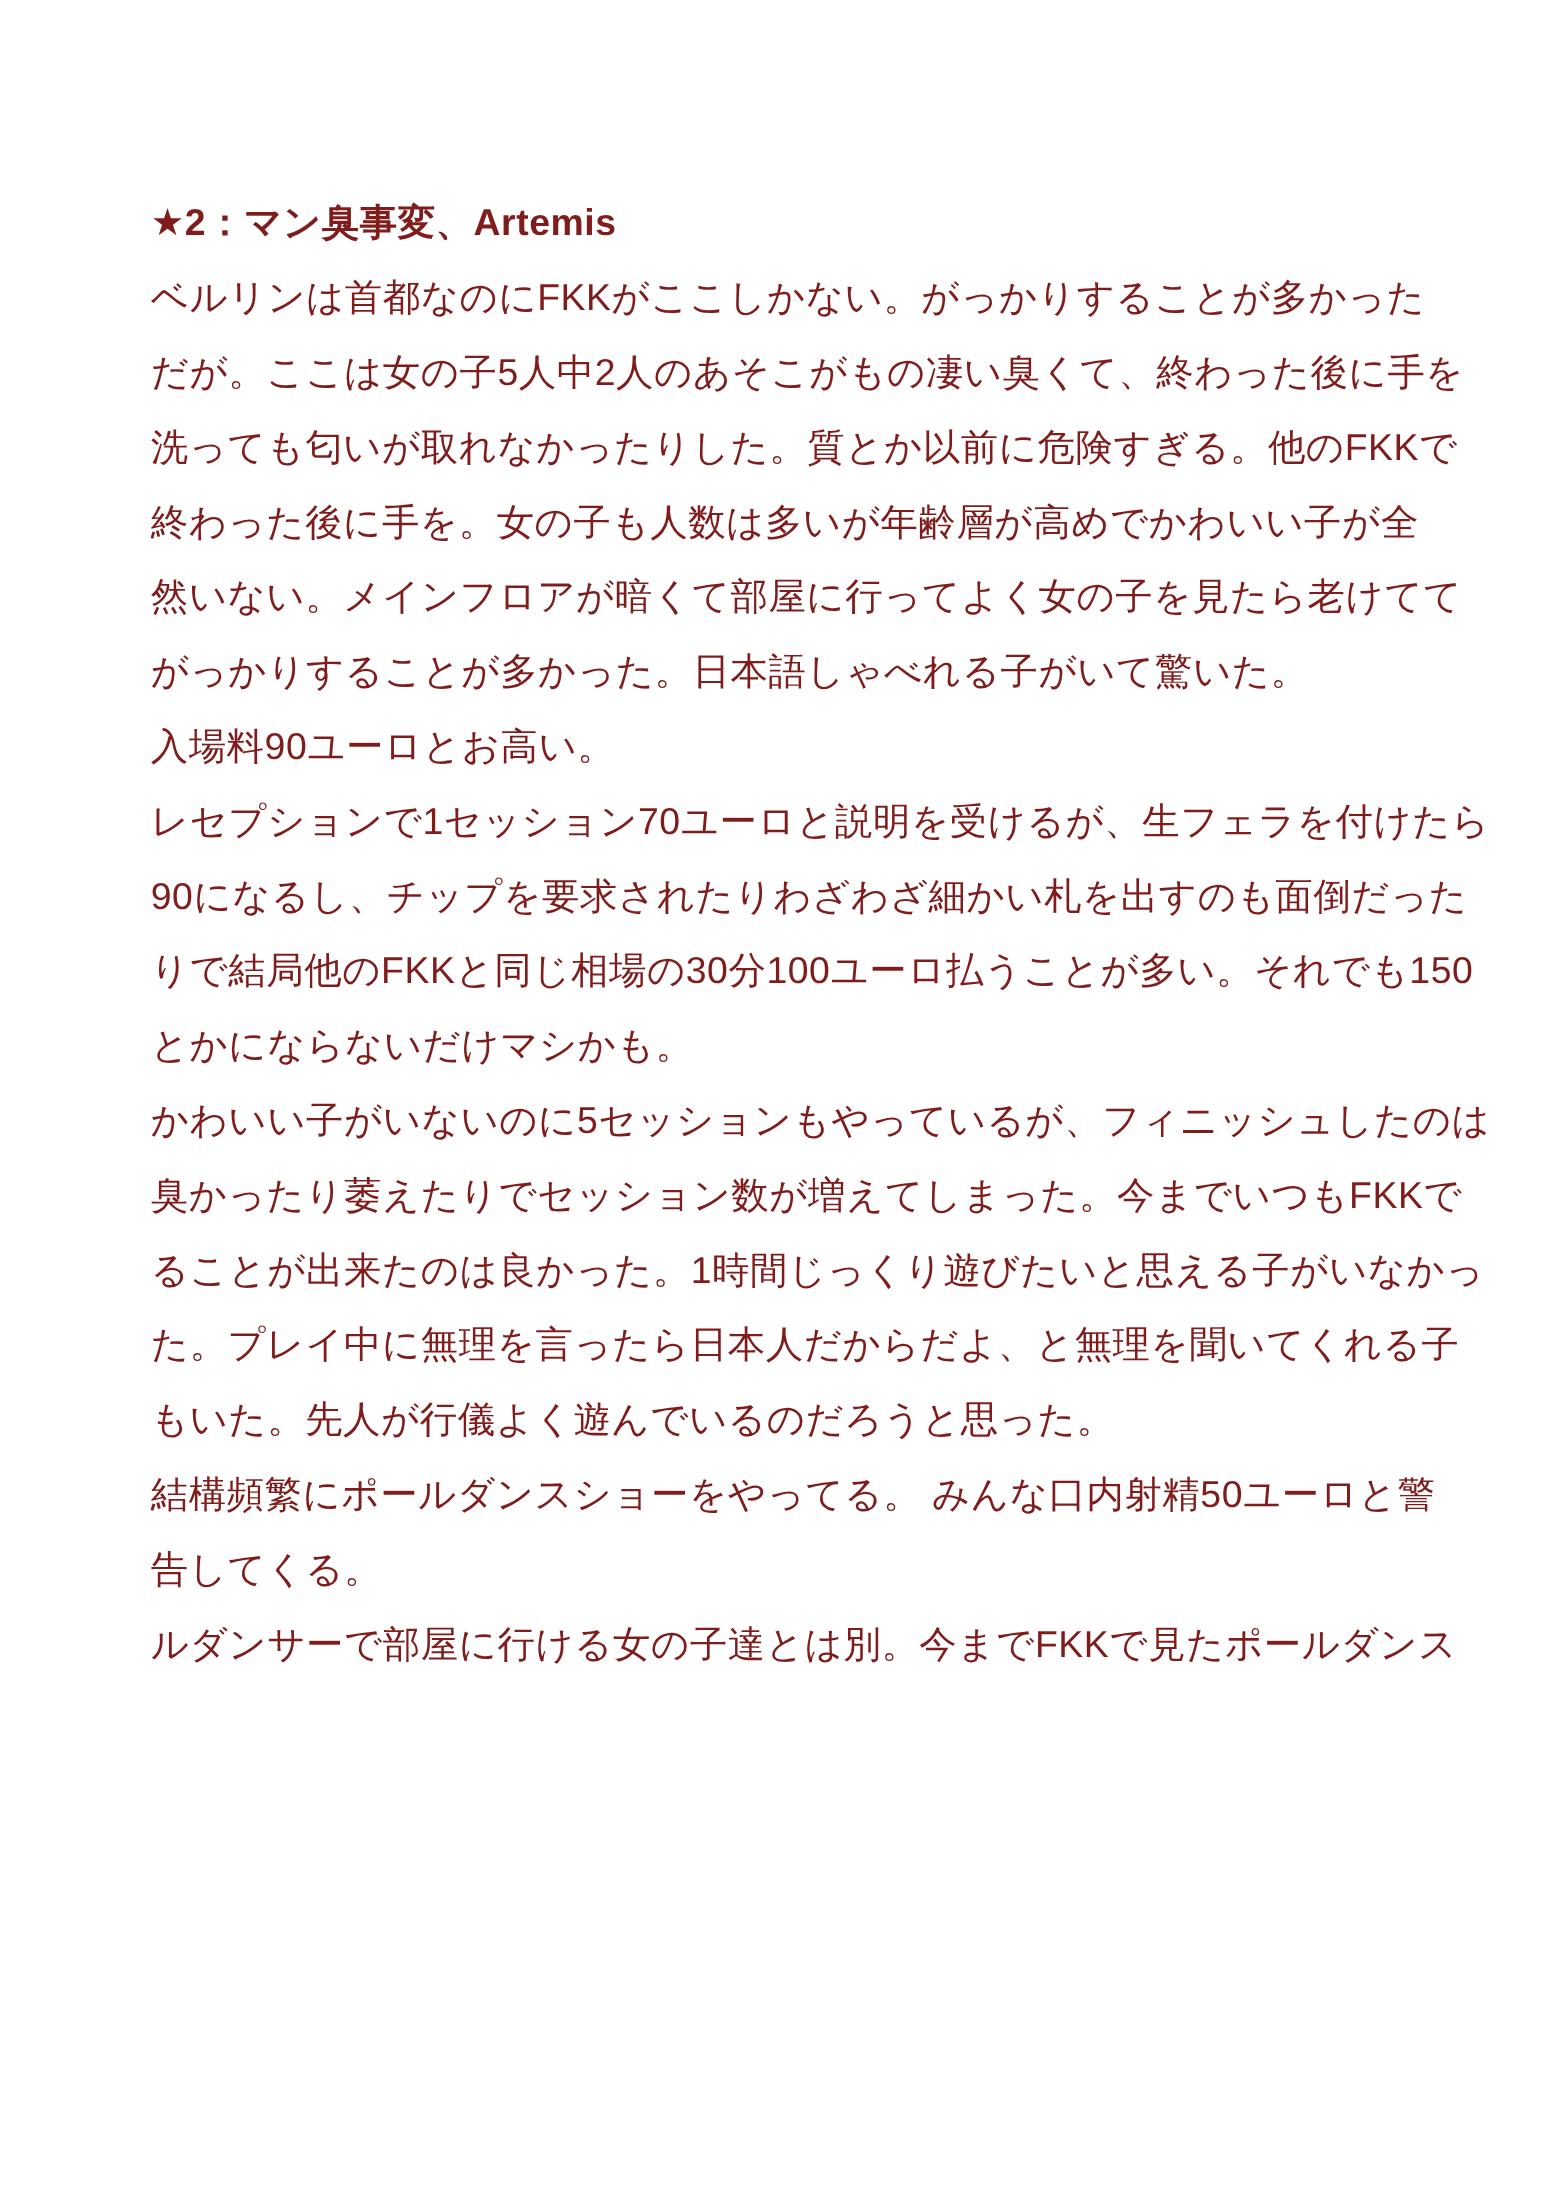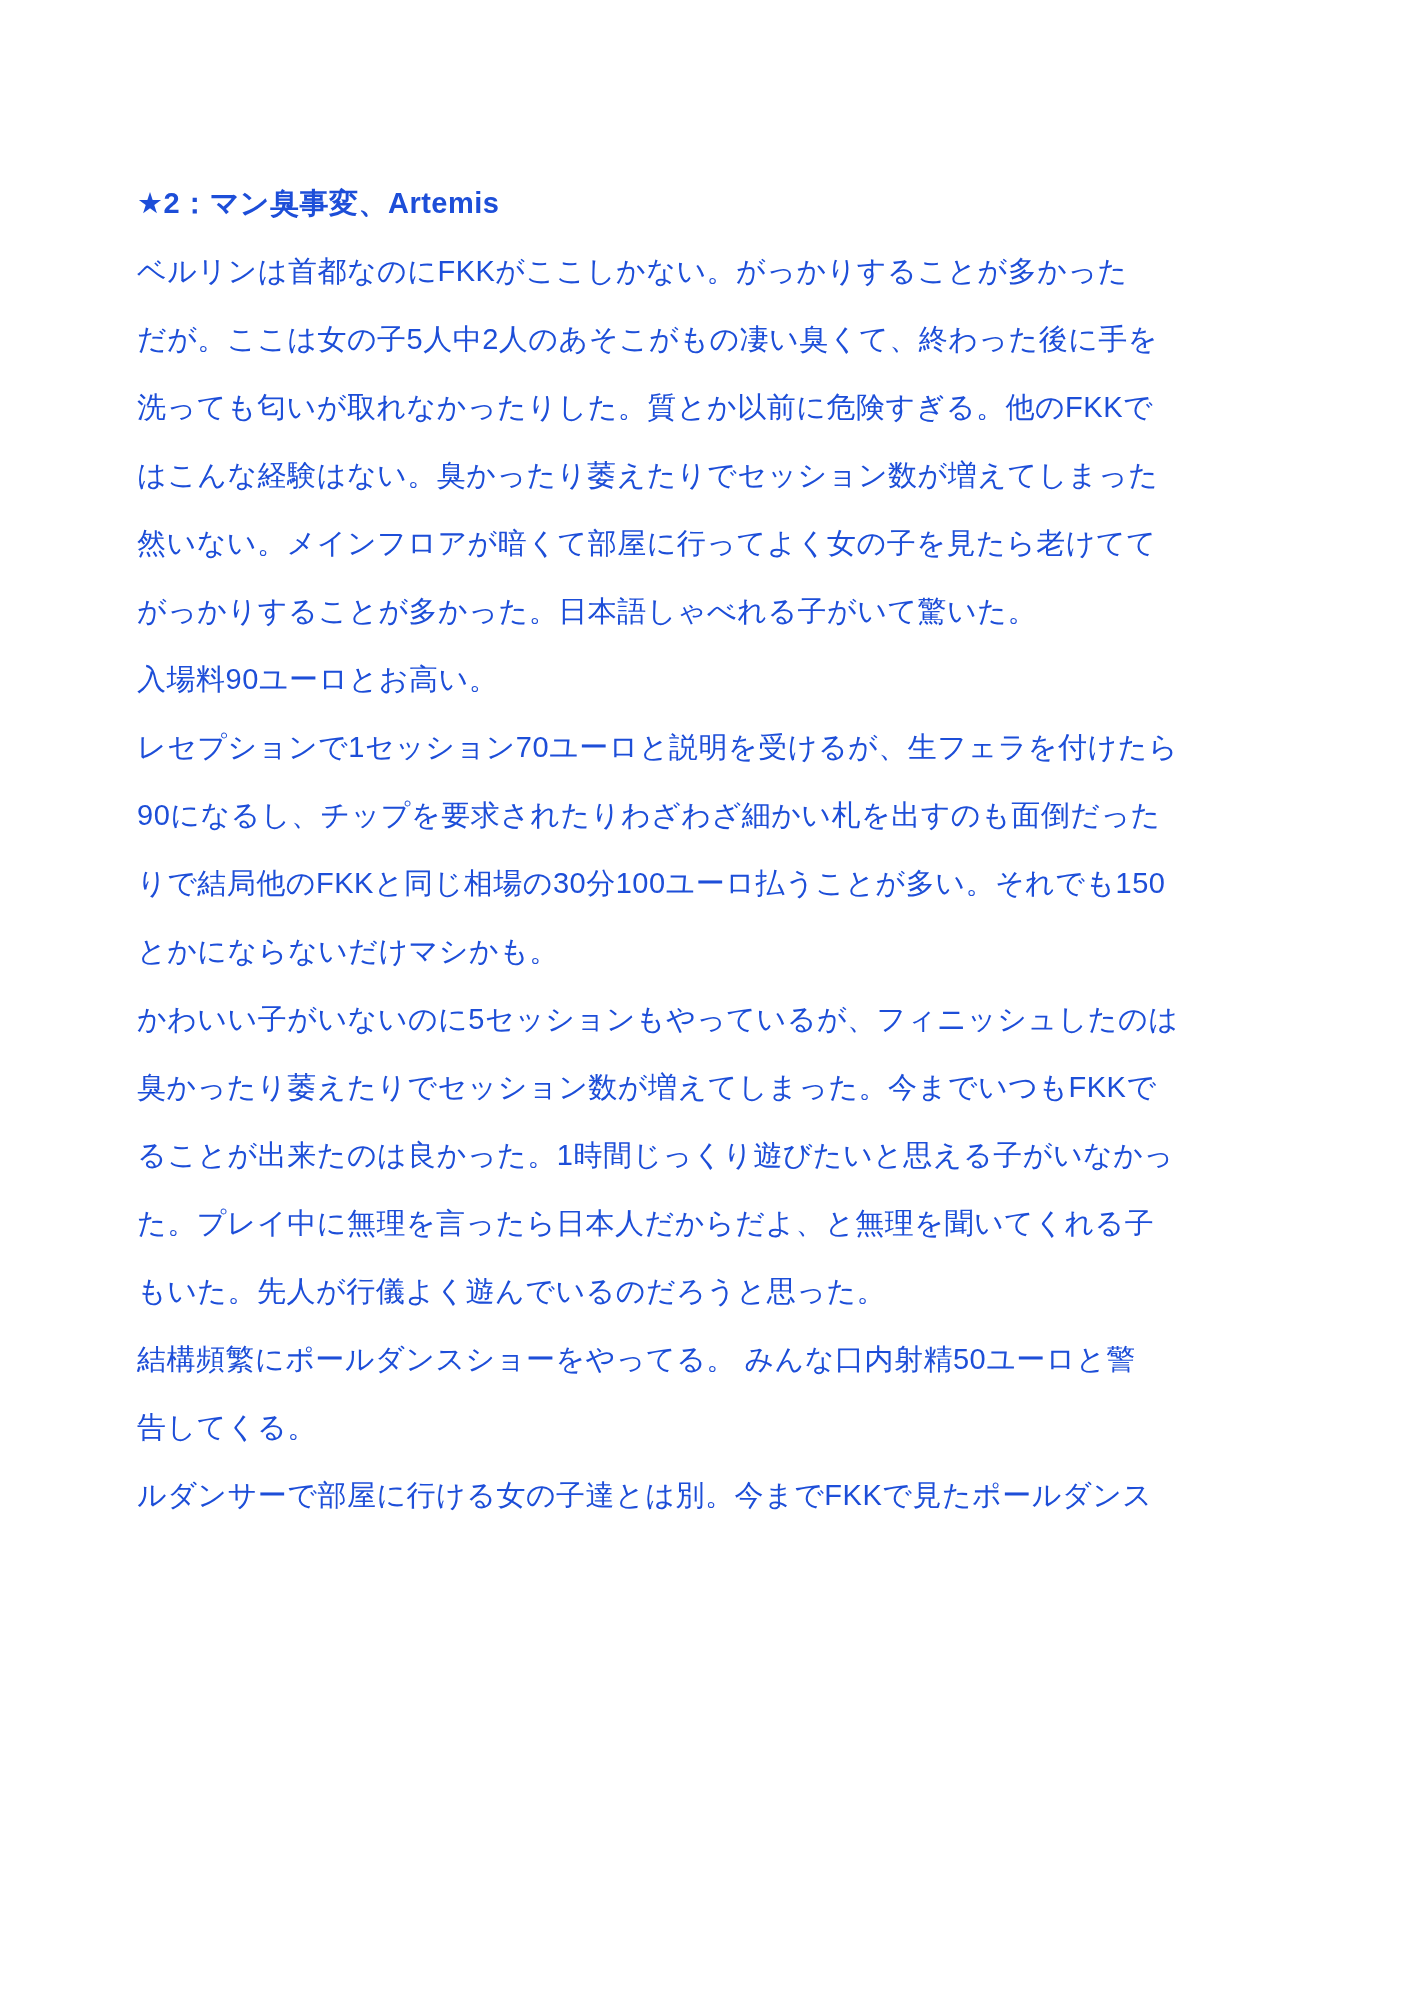--- a/index.html
+++ b/index.html
@@ -17,39 +17,39 @@
   }
   .textblock {
     position: absolute;
     left: 137px;
     top: 169px;
     width: 1160px;
   }
   .line {
     height: 68px;
     line-height: 68px;
-    font-size: 29px;
-    color: #1d4ed8;
+    font-size: 34px;
+    color: #7f1d1d;
     letter-spacing: 0.5px;
     white-space: pre;
   }
   .line.title {
     font-weight: 700;
   }
 </style>
 </head>
 <body>
 
 <div class="page">
   <div class="textblock">
     <div class="line title">★2：マン臭事変、Artemis</div>
     <div class="line">ベルリンは首都なのにFKKがここしかない。がっかりすることが多かった</div>
     <div class="line">だが。ここは女の子5人中2人のあそこがもの凄い臭くて、終わった後に手を</div>
     <div class="line">洗っても匂いが取れなかったりした。質とか以前に危険すぎる。他のFKKで</div>
-    <div class="line">はこんな経験はない。臭かったり萎えたりでセッション数が増えてしまった</div>
+    <div class="line">終わった後に手を。女の子も人数は多いが年齢層が高めでかわいい子が全</div>
     <div class="line">然いない。メインフロアが暗くて部屋に行ってよく女の子を見たら老けてて</div>
     <div class="line">がっかりすることが多かった。日本語しゃべれる子がいて驚いた。</div>
     <div class="line">入場料90ユーロとお高い。</div>
     <div class="line">レセプションで1セッション70ユーロと説明を受けるが、生フェラを付けたら</div>
     <div class="line">90になるし、チップを要求されたりわざわざ細かい札を出すのも面倒だった</div>
     <div class="line">りで結局他のFKKと同じ相場の30分100ユーロ払うことが多い。それでも150</div>
     <div class="line">とかにならないだけマシかも。</div>
     <div class="line">かわいい子がいないのに5セッションもやっているが、フィニッシュしたのは</div>
     <div class="line">臭かったり萎えたりでセッション数が増えてしまった。今までいつもFKKで</div>
     <div class="line">ることが出来たのは良かった。1時間じっくり遊びたいと思える子がいなかっ</div>

